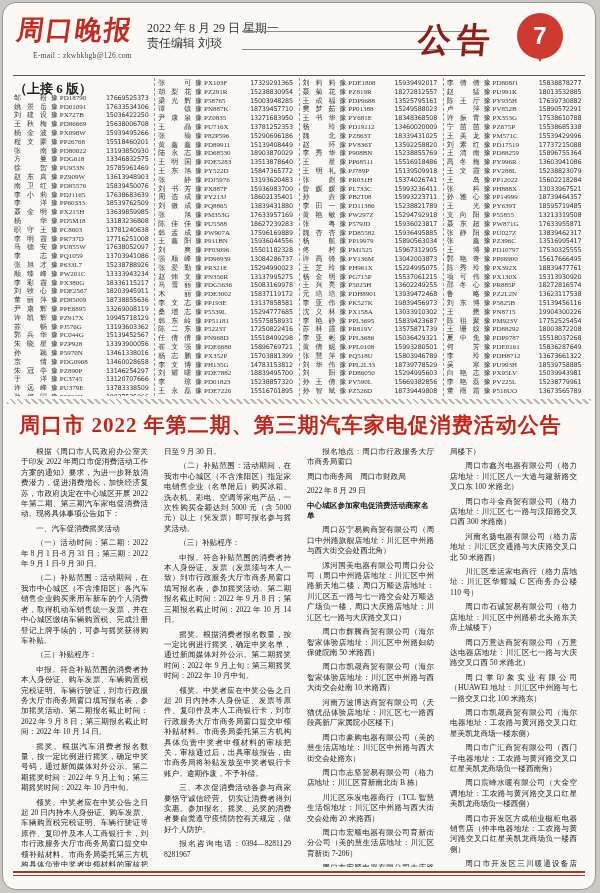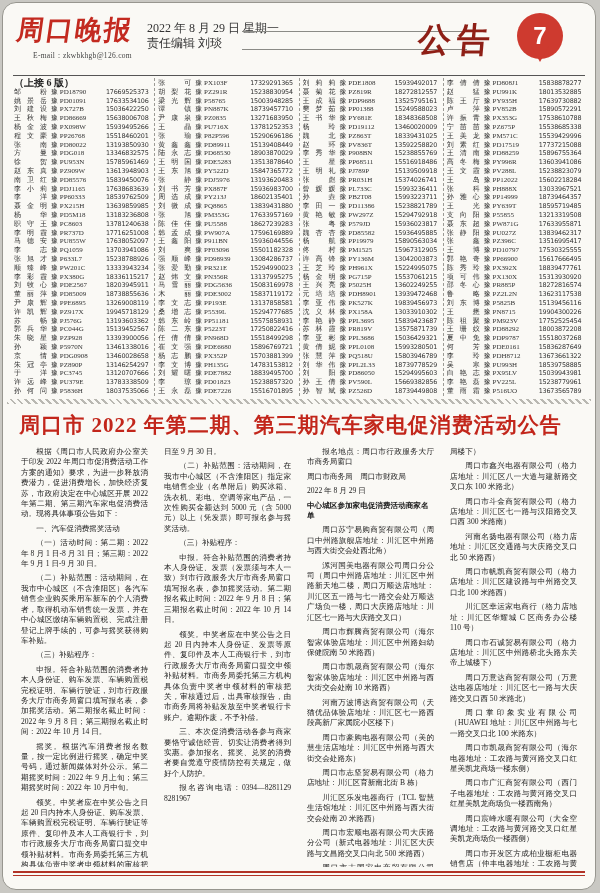--- a/index.html
+++ b/index.html
@@ -14,21 +14,21 @@
   .dl1{top:16px;} .dl2{top:34px;}
   .section-title{position:absolute;right:85px;top:0;font-size:33px;font-weight:900;color:#8e1f16;transform:skewX(-5deg);letter-spacing:6px;line-height:50px;}
   .page-pin{position:absolute;right:18px;top:-2px;width:46px;height:46px;background:#ce3a2f;border-radius:50% 50% 50% 50%;}
   .page-pin::after{content:"";position:absolute;left:14px;bottom:-12px;border:9px solid transparent;border-top:16px solid #ce3a2f;}
   .page-pin span{position:absolute;width:46px;text-align:center;top:9px;font-size:24px;font-weight:bold;color:#fff;font-family:"Liberation Sans",sans-serif;}
   .header-rule{height:1px;background:#555;margin:4px 10px 0 10px;}
   
   .winners{display:flex;height:318px;margin:2px 8px 0 8px;overflow:hidden;}
   .wcol{flex:1;padding:1px 3px 0 3px;border-right:1px dashed #9b9a94;overflow:hidden;}
   .wcol:last-child{border-right:none;}
-  .cont-label{font-size:10px;line-height:8.8px;color:#222;font-weight:bold;white-space:nowrap;}
+  .cont-label{font-size:13px;line-height:8.8px;color:#222;font-weight:bold;white-space:nowrap;margin-top:6px;}
   .wrow{display:flex;height:8.8px;line-height:8.8px;font-size:7px;color:#333;white-space:nowrap;overflow:hidden;}
   .wname{width:33px;text-align:justify;text-align-last:justify;overflow:hidden;}
   .wplate{width:55px;padding-left:4px;overflow:hidden;}
   .wphone{flex:1;overflow:hidden;font-family:"DejaVu Sans","Liberation Sans",sans-serif;font-size:6.4px;letter-spacing:-.2px;}
   
   .hatch{height:5px;margin:3px 4px 0 4px;background:repeating-linear-gradient(45deg,#b9b8b2 0 2px,transparent 2px 5px);}
   .notice-title{margin:7px 17px 4px 0;text-align:center;font-size:21px;font-weight:900;color:#c2261b;letter-spacing:1px;}
   .notice-cols{display:flex;height:424px;margin:2px 10px 0 10px;overflow:hidden;}
   .ncol{flex:1;padding:0 4px;overflow:hidden;}
   .para{margin:4px;font-size:7.6px;line-height:10.4px;color:#222;text-align:justify;text-indent:2em;}
@@ -953,49 +953,50 @@
           <p class="para">摇奖。根据汽车消费者报名数量，按一定比例进行摇奖，确定中奖号码，通过新闻媒体对外公示。第二期摇奖时间：2022 年 9 月上旬；第三期摇奖时间：2022 年 10 月中旬。</p>
           <p class="para">领奖。中奖者应在中奖公告之日起 20 日内持本人身份证、购车发票、车辆购置税完税证明、车辆行驶证等原件、复印件及本人工商银行卡，到市行政服务大厅市商务局窗口提交申领补贴材料。市商务局委托第三方机构具体负责中奖者申领材料的审核把关，审核通过后，出具审核报告，由市商务局将补贴发放至中奖者银行卡账户。逾期作废，不予补偿。</p>
           <p class="para">（四）补贴标准：中奖者购车裸车开票价在 5 万元（含 5 万元）以上 10 万元以下的，可享受 2000 元的消费补贴；10 万元（含 10 万元）以上的，可享受 3000 元的消费补贴。购车价格以机动车销售统一发票开票价格为准。</p>
         </div>
       <div class="ncol">
 
       <p class="para s-flush">日至 9 月 30 日。</p>
           <p class="para">（二）补贴范围：活动期间，在我市中心城区（不含淮阳区）指定家电销售企业（名单附后）购买冰箱、洗衣机、彩电、空调等家电产品，一次性购买金额达到 5000 元（含 5000 元）以上（凭发票）即可报名参与摇奖活动。</p>
           <p class="para">（三）补贴程序：</p>
           <p class="para">申报。符合补贴范围的消费者持本人身份证、发票（发票须与本人一致）到市行政服务大厅市商务局窗口填写报名表，参加摇奖活动。第二期报名截止时间：2022 年 9 月 8 日；第三期报名截止时间：2022 年 10 月 14 日。</p>
+          <p class="para">摇奖。根据消费者报名数量，按一定比例进行摇奖，确定中奖名单，通过新闻媒体对外公示。第二期摇奖时间：2022 年 9 月上旬；第三期摇奖时间：2022 年 10 月中旬。</p>
           <p class="para">领奖。中奖者应在中奖公告之日起 20 日内持本人身份证、发票等原件、复印件及本人工商银行卡，到市行政服务大厅市商务局窗口提交申领补贴材料。市商务局委托第三方机构具体负责中奖者申领材料的审核把关，审核通过后，出具审核报告，由市商务局将补贴发放至中奖者银行卡账户。逾期作废，不予补偿。</p>
           <p class="para">三、本次促消费活动各参与商家要恪守诚信经营、切实让消费者得到实惠。参加报名、摇奖、兑奖的消费者要自觉遵守疫情防控有关规定，做好个人防护。</p>
           <p class="para">报名咨询电话：0394—8281129 8281967</p>
         </div>
       <div class="ncol">
 
       <p class="para">报名地点：周口市行政服务大厅市商务局窗口</p>
           <p class="para s-right">周口市商务局　周口市财政局</p>
           <p class="para s-right">2022 年 8 月 29 日</p>
           <p class="para s-center">中心城区参加家电促消费活动商家名单</p>
           <p class="para">周口苏宁易购商贸有限公司（周口中州路旗舰店地址：川汇区中州路与西大街交会处西北角）</p>
           <p class="para">漯河国美电器有限公司周口分公司（周口中州路店地址：川汇区中州路新天地二楼，周口万顺达店地址：川汇区五一路与七一路交会处万顺达广场负一楼，周口大庆路店地址：川汇区七一路与大庆路交叉口）</p>
           <p class="para">周口市辉腾商贸有限公司（海尔智家体验店地址：川汇区中州路妇幼保健院南 50 米路西）</p>
           <p class="para">周口市凯晟商贸有限公司（海尔智家体验店地址：川汇区中州路与西大街交会处南 10 米路西）</p>
           <p class="para">河南万波博达商贸有限公司（天猫优品体验店地址：川汇区七一路西段高新厂家属院小区楼下）</p>
           <p class="para">周口市豪购电器有限公司（美的慧生活店地址：川汇区中州路与西大街交会处路东）</p>
           <p class="para">周口市志坚贸易有限公司（格力店地址：川汇区育新南北街 B 栋）</p>
           <p class="para">川汇区乐发电器商行（TCL 智慧生活馆地址：川汇区中州路与西大街交会处南 20 米路西）</p>
+          <p class="para">周口市宏顺电器有限公司育新街分公司（美的慧生活店地址：川汇区育新街 7-206）</p>
           <p class="para">周口市宏顺电器有限公司大庆路分公司（新式电器地址：川汇区大庆路与文昌路交叉口向北 500 米路西）</p>
           <p class="para">周口市志国家电商贸有限公司（格力店地址：川汇区大庆路与黄河路交叉口东北角路东）</p>
           <p class="para">周口市星达商贸有限公司（格力店地址：川汇区中州路大十字街）</p>
         </div>
       <div class="ncol">
 
       <p class="para s-flush">局楼下）</p>
           <p class="para">周口市鑫兴电器有限公司（格力店地址：川汇区八一大道与建新路交叉口东 100 米路北）</p>
           <p class="para">周口市斗金商贸有限公司（格力店地址：川汇区七一路与汉阳路交叉口西 300 米路南）</p>
           <p class="para">河南名扬电器有限公司（格力店地址：川汇区交通路与大庆路交叉口北 50 米路西）</p>
-          <p class="para">周口市帆凯商贸有限公司（格力店地址：川汇区建设路与中州路交叉口北 100 米路西）</p>
           <p class="para">川汇区幸运家电商行（格力店地址：川汇区华耀城 C 区商务办公楼 110 号）</p>
           <p class="para">周口市石诚贸易有限公司（格力店地址：川汇区中州路桥北头路东关帝上城楼下）</p>
           <p class="para">周口万意达商贸有限公司（万意达电器店地址：川汇区七一路与大庆路交叉口西 50 米路北）</p>
           <p class="para">周口掌印象实业有限公司（HUAWEI 地址：川汇区中州路与七一路交叉口北 100 米路东）</p>
           <p class="para">周口市凯晟商贸有限公司（海尔电器地址：工农路与黄河路交叉口红星美凯龙商场一楼东侧）</p>
           <p class="para">周口市广汇商贸有限公司（西门子电器地址：工农路与黄河路交叉口红星美凯龙商场负一楼西南角）</p>
           <p class="para">周口宸峰水暖有限公司（大金空调地址：工农路与黄河路交叉口红星美凯龙商场负一楼西侧）</p>
           <p class="para">周口市开发区方成柏业橱柜电器销售店（仲丰电器地址：工农路与黄河路交叉口红星美凯龙商场负一楼西侧）</p>
           <p class="para">周口市开发区三川暖通设备店（博士壁挂炉地址：工农路与黄河路交叉口红星美凯龙商场负一楼西侧）</p>
           <p class="para">周口法能制冷设备有限公司（三菱重工海尔地址：工农路与黄河路交叉口红星美凯龙商场负一楼西南角）</p>

